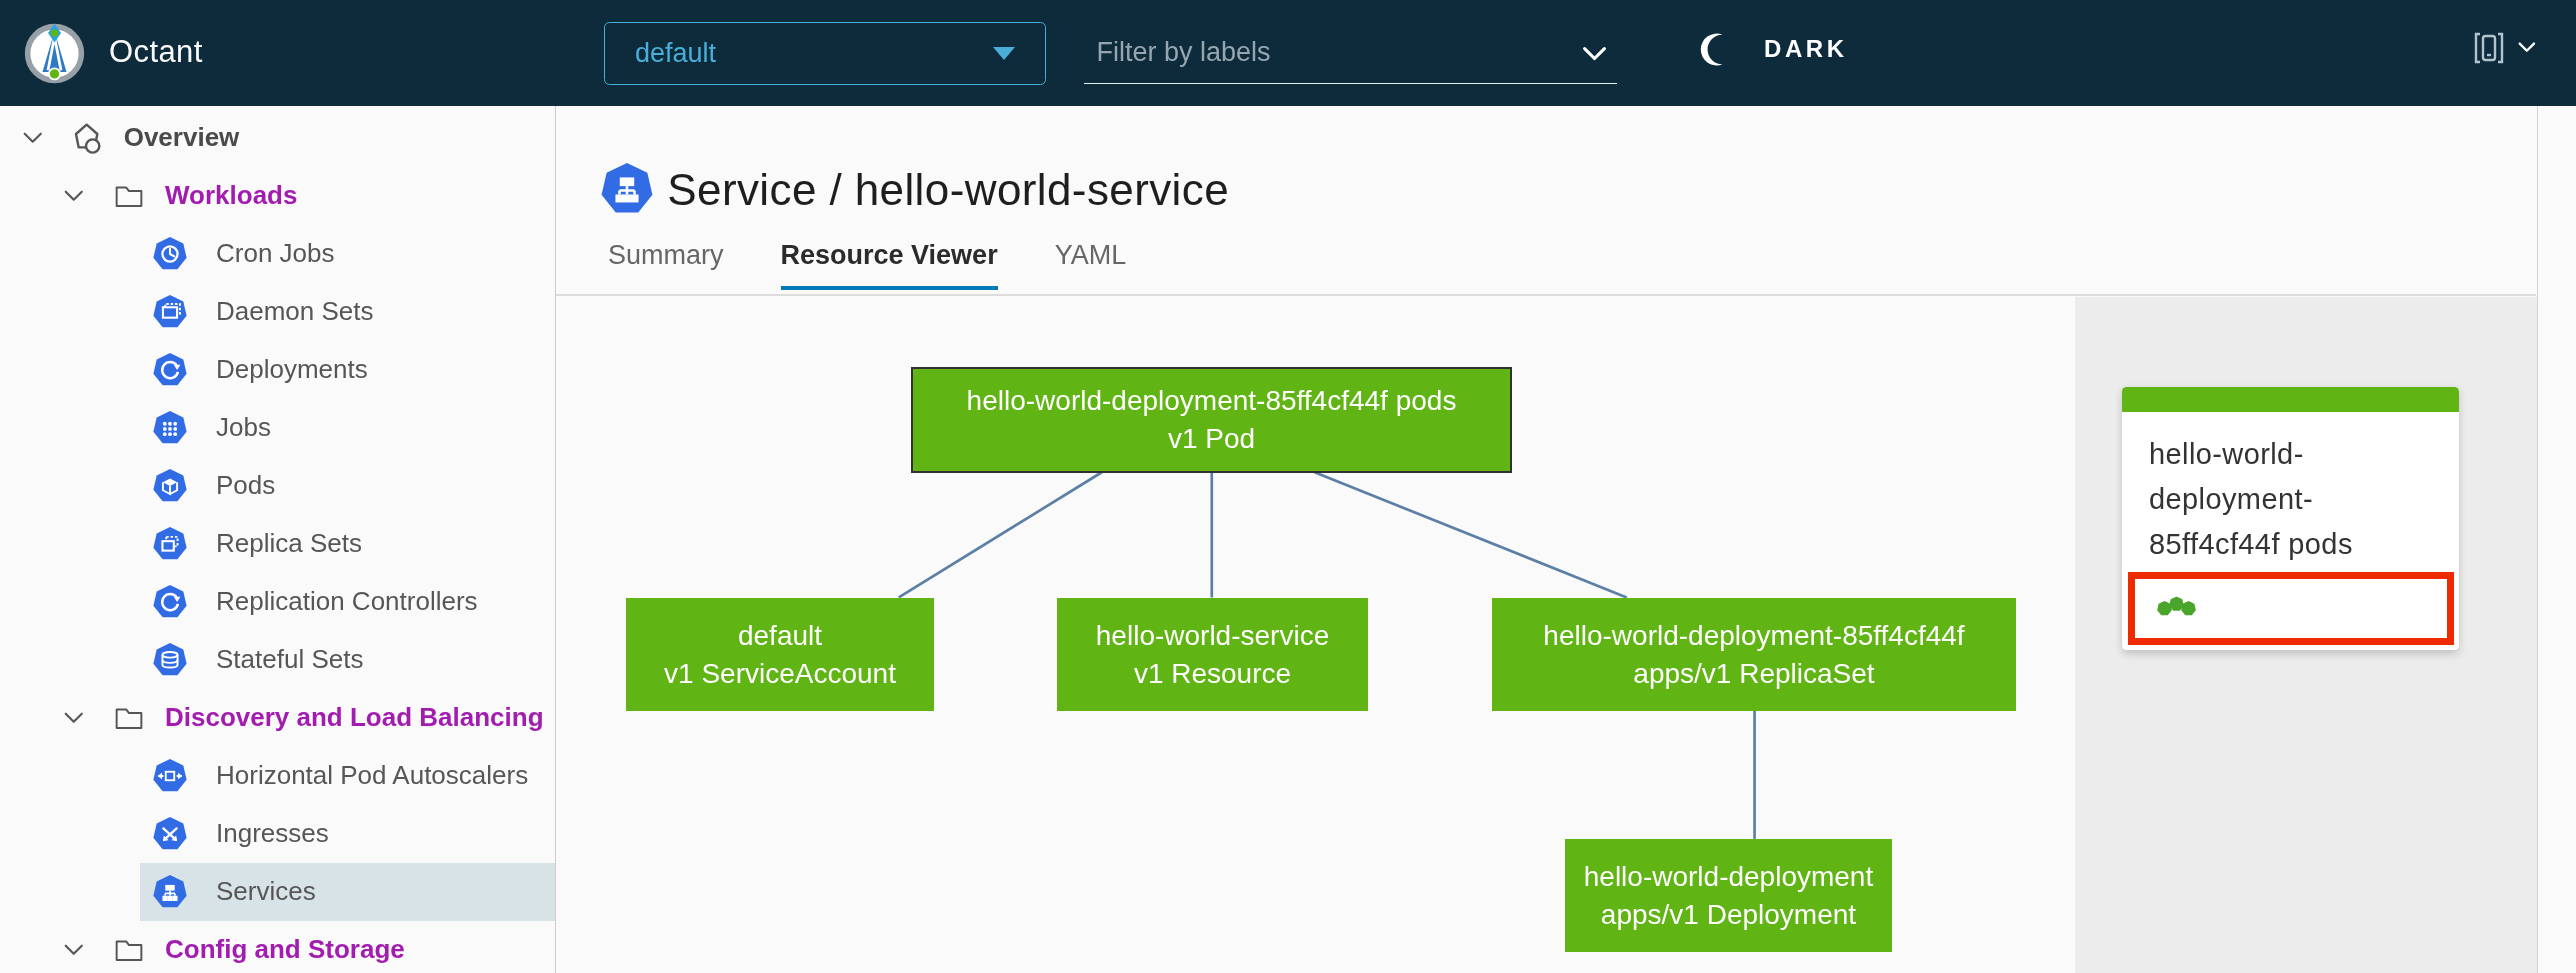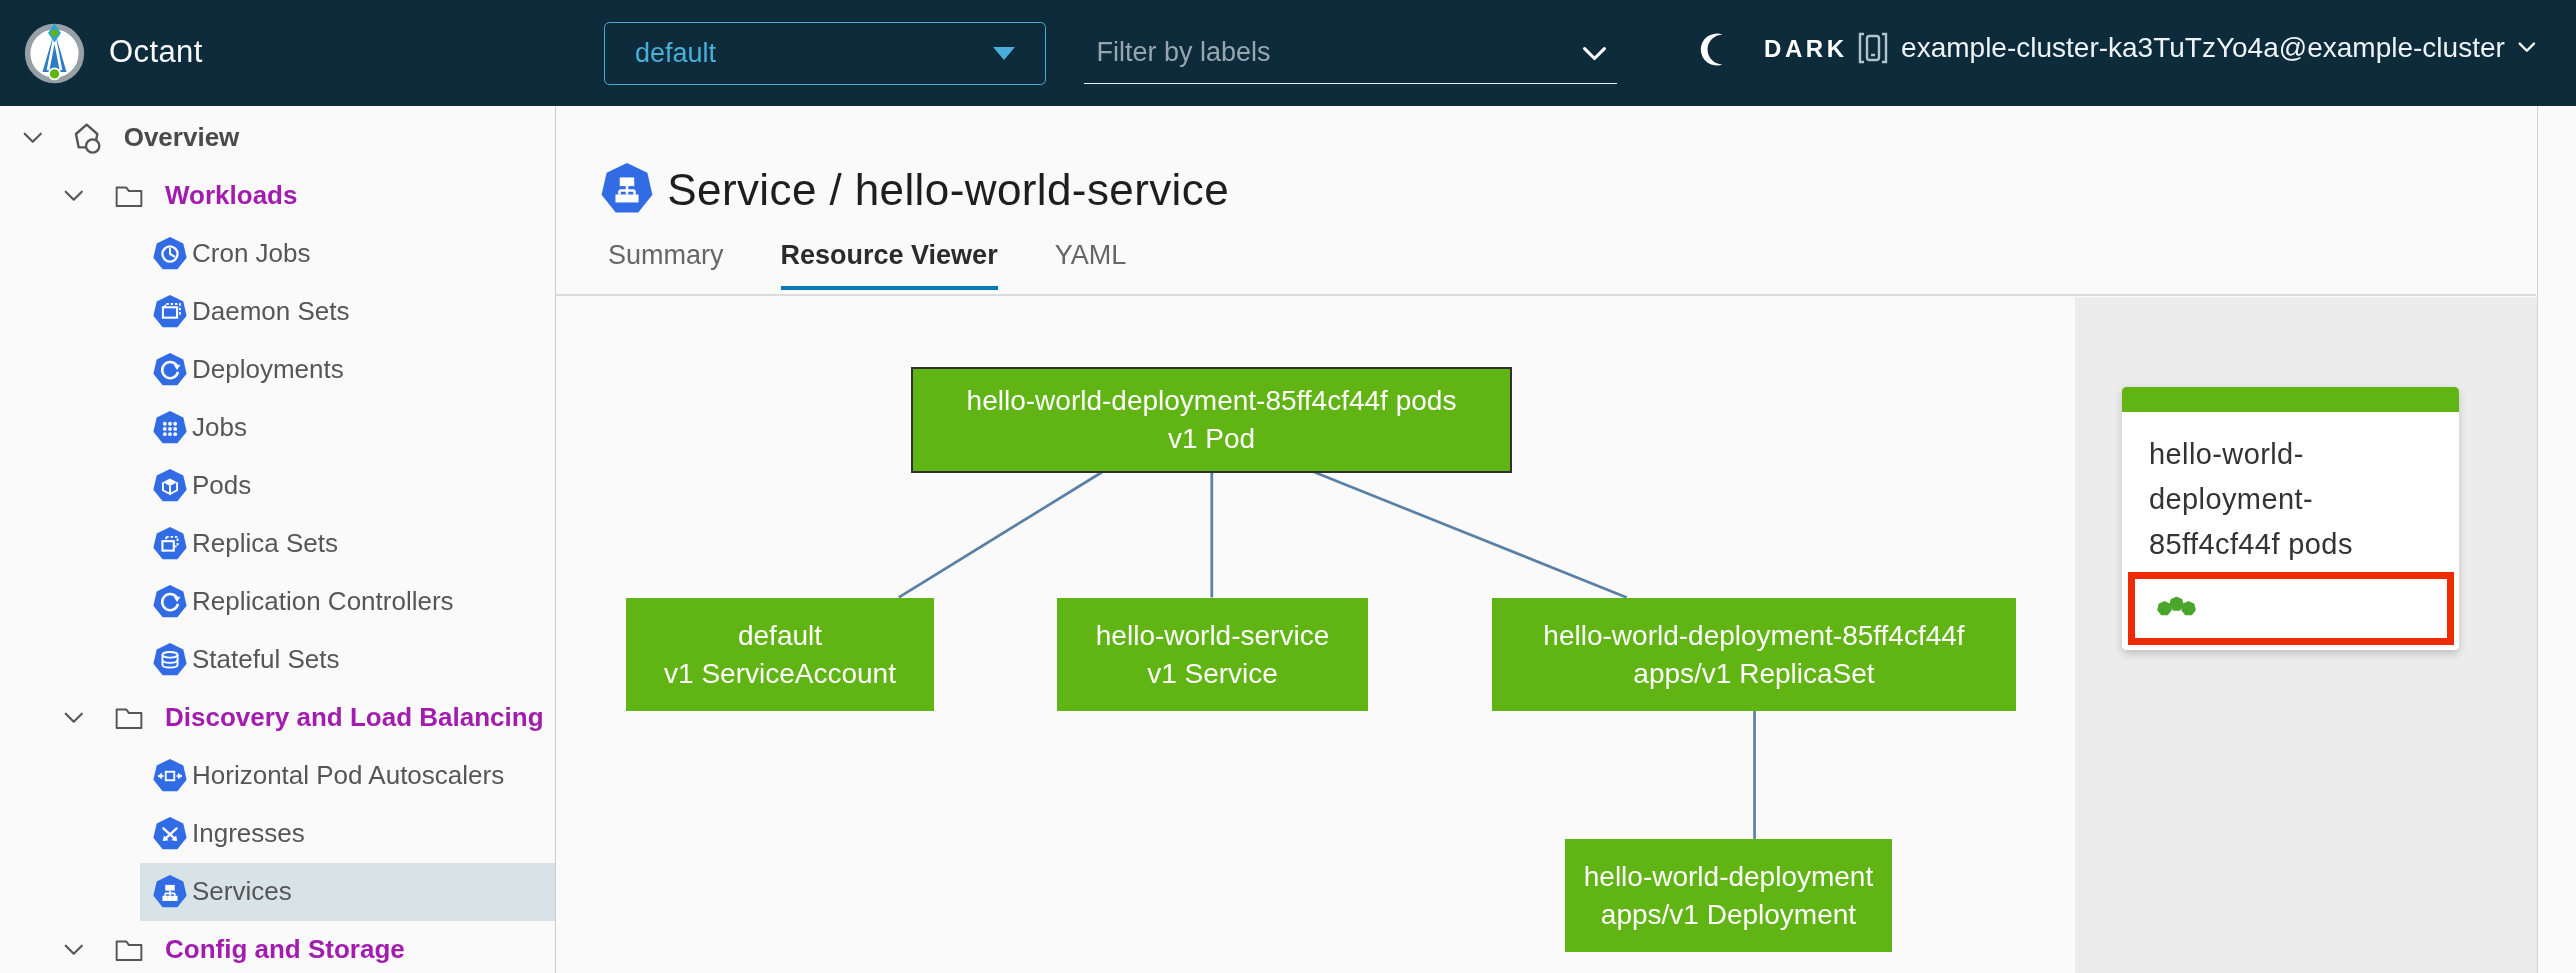--- a/index.html
+++ b/index.html
@@ -29,21 +29,21 @@
     border-right:0.9px solid #cccccc;padding-top:2.7px;}
   .row{height:58px;display:flex;align-items:center;color:#565656;font-size:26px;cursor:pointer;}
   .row .lbl{white-space:nowrap;}
   .row.root .chev{margin-left:21.5px;}
   .row.root .ovico{margin-left:29px;}
   .row.root .lbl{margin-left:19.7px;font-weight:bold;color:#4a4a4a;}
   .row.group .chev{margin-left:63px;}
   .row.group .fldr{margin-left:29px;}
   .row.group .lbl{margin-left:21.5px;font-weight:bold;color:#a21caf;}
   .row.leaf .kico{margin-left:153px;}
-  .row.leaf .lbl{margin-left:5px;}
+  .row.leaf .lbl{margin-left:29px;}
   .row.selected{background:linear-gradient(to right, rgba(0,0,0,0) 140px, #d8e3e8 140px);}
 
   
   .main-title{position:absolute;left:601px;top:163px;display:flex;align-items:flex-end;gap:14.3px;}
   .page-title{font-size:44px;color:#1e1e1e;letter-spacing:0.4px;}
   .tabs{position:absolute;left:608px;top:240px;display:flex;}
   .tab{font-size:27px;color:#666;margin-right:57px;padding-bottom:15px;cursor:pointer;}
   .tab.active{color:#2b2b2b;font-weight:bold;border-bottom:4.5px solid #0079b8;}
   .divider{position:absolute;left:556px;top:294px;width:1980px;height:1.8px;background:#dcdcdc;}
   .panel-edge{position:absolute;left:2537px;top:106px;width:0.9px;height:868px;background:#d2d2d2;}
@@ -101,21 +101,20 @@
     <span class="dark-label">DARK</span>
   </div>
 
   <div class="cluster">
     <svg width="32" height="36" viewBox="0 0 32 36">
       <path d="M7,4 H3 V32 H7" fill="none" stroke="#b3c3cc" stroke-width="2.4"></path>
       <path d="M25,4 H29 V32 H25" fill="none" stroke="#b3c3cc" stroke-width="2.4"></path>
       <rect x="10" y="6" width="12" height="24" rx="2.5" fill="none" stroke="#b3c3cc" stroke-width="2.4"></rect>
       <path d="M14,25 H18" stroke="#b3c3cc" stroke-width="2.4"></path>
     </svg>
-    <span class="cluster-label">example-cluster-ka3TuTzYo4a@example-cluster</span>
     <svg width="19.7" height="14.3" viewBox="0 0 22 16">
       <polyline points="3,4 11,12 19,4" fill="none" stroke="#ffffff" stroke-width="2.6" stroke-linecap="round" stroke-linejoin="round"></polyline>
     </svg>
   </div>
 </div>
 
 <div class="sidebar">
 
   <div class="row root">
     <svg class="chev" width="21.5" height="13.4" viewBox="0 0 24 15">
@@ -308,21 +307,21 @@
     <span>v1 Pod</span>
   </div>
 
   <div class="node" style="left:70px;top:301px;width:308px;height:113px">
     <span>default</span>
     <span>v1 ServiceAccount</span>
   </div>
 
   <div class="node" style="left:501px;top:301px;width:311px;height:113px">
     <span>hello-world-service</span>
-    <span>v1 Service</span>
+    <span>v1 Resource</span>
   </div>
 
   <div class="node" style="left:936px;top:301px;width:524px;height:113px">
     <span>hello-world-deployment-85ff4cf44f</span>
     <span>apps/v1 ReplicaSet</span>
   </div>
 
   <div class="node" style="left:1009px;top:542px;width:327px;height:113px">
     <span>hello-world-deployment</span>
     <span>apps/v1 Deployment</span>

